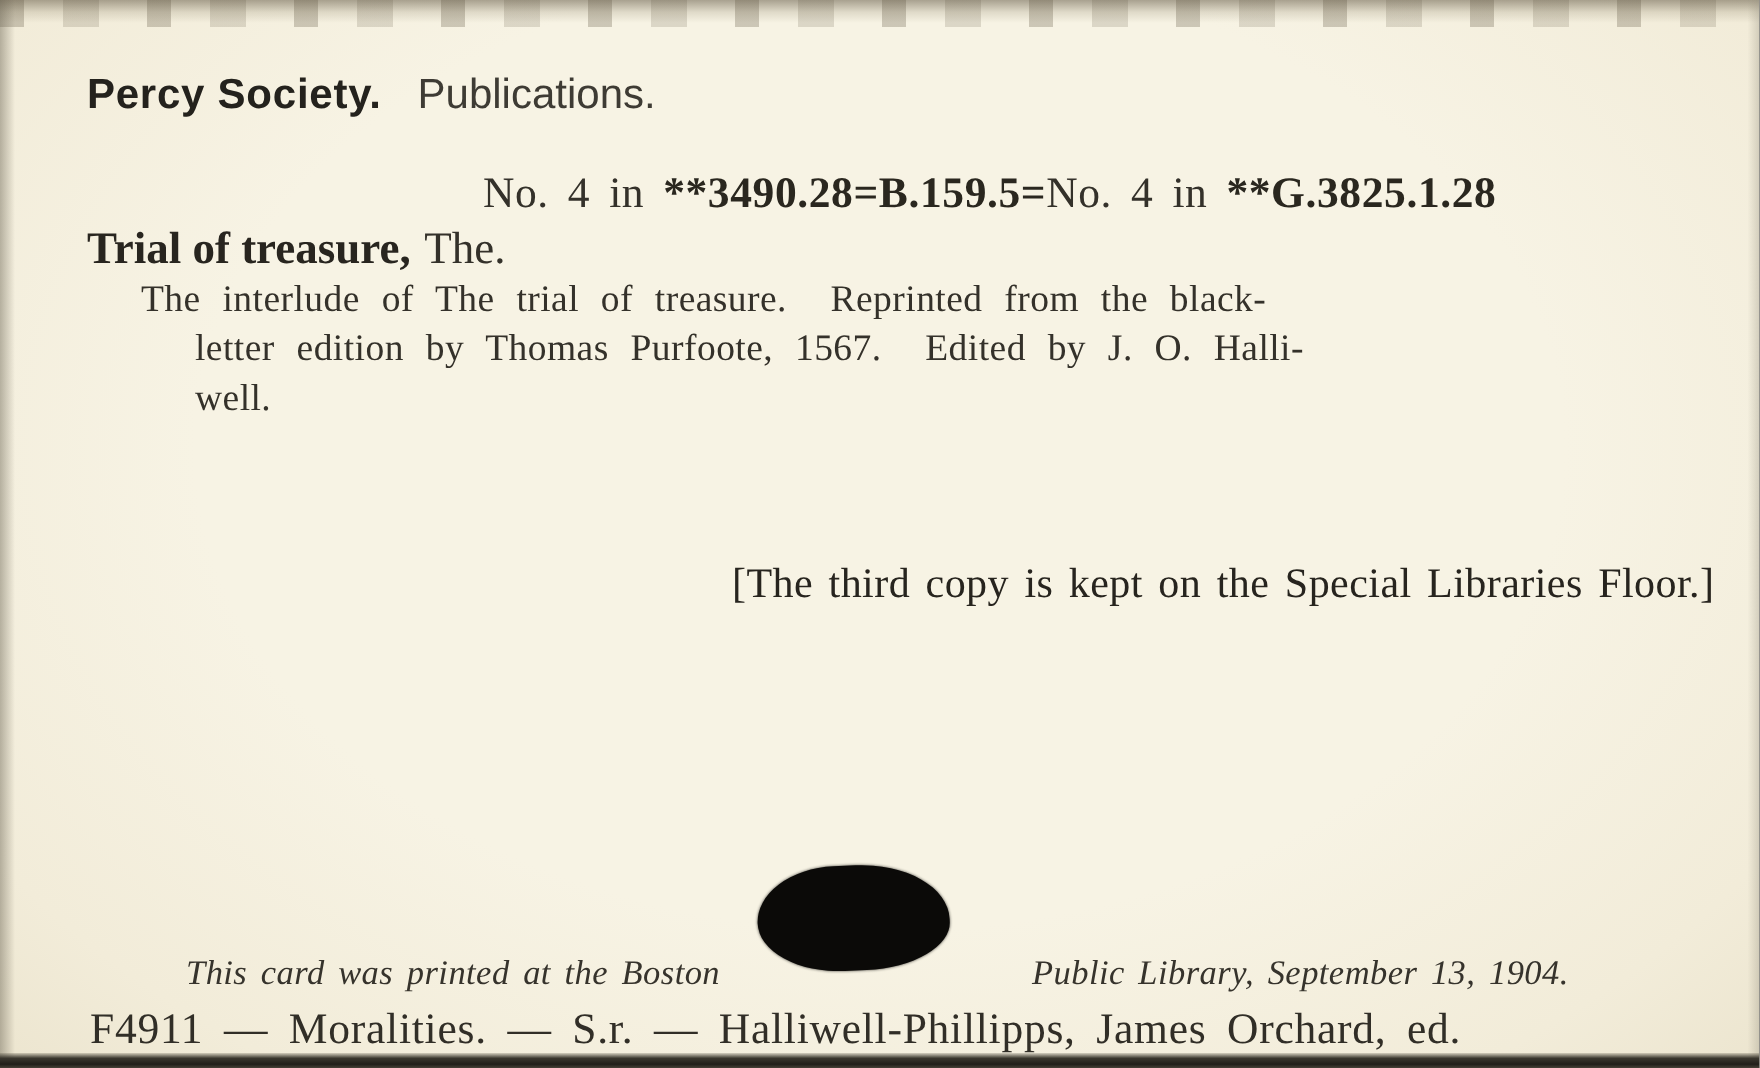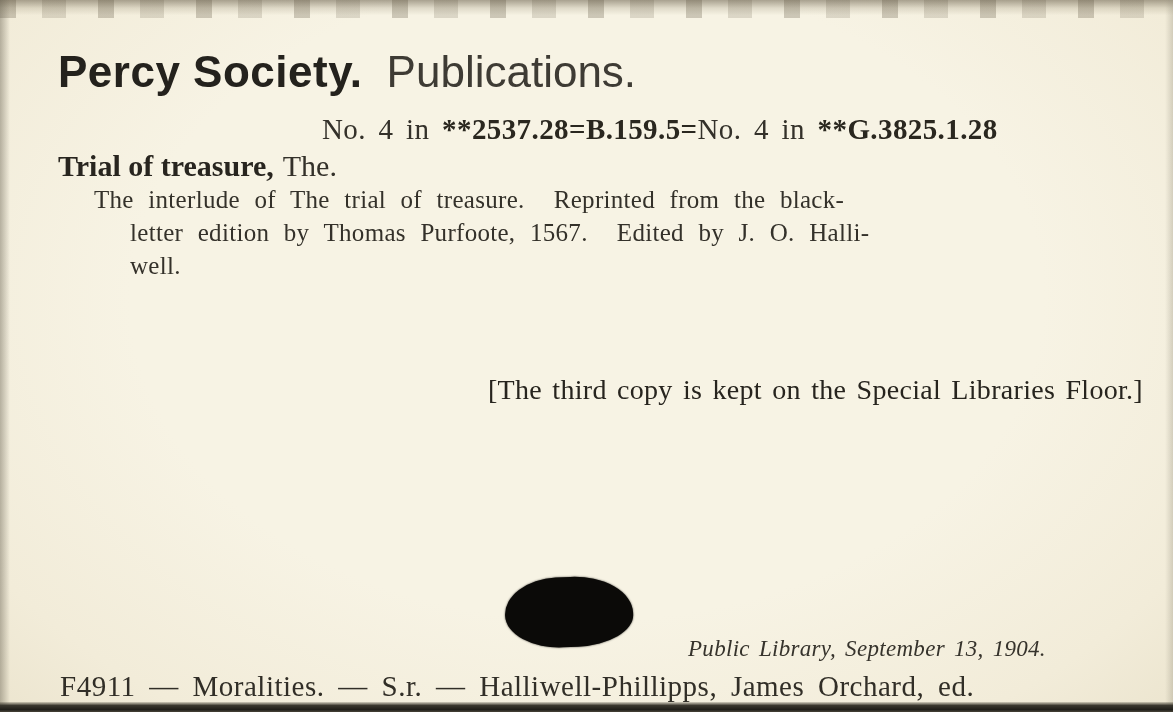--- a/index.html
+++ b/index.html
@@ -27,21 +27,21 @@
   .edge-right {
     position:absolute; top:0; bottom:0; right:0; width:8px; pointer-events:none;
     background: linear-gradient(270deg, rgba(150,145,128,0.35), rgba(150,145,128,0));
   }
   .edge-bottom {
     position:absolute; left:0; right:0; bottom:0; height:10px; pointer-events:none;
     background: linear-gradient(180deg, rgba(90,85,70,0.2), #3a372e 35%, #211f1a 75%, #474338);
   }
 
   
-  .header { position:absolute; left:58px; top:48px; font-family:"Liberation Sans","DejaVu Sans",sans-serif; font-size:44px; line-height:1.1; white-space:pre; }
+  .header { position:absolute; left:58px; top:48px; font-family:"Liberation Sans","DejaVu Sans",sans-serif; font-size:28px; line-height:1.1; white-space:pre; }
   .header .soc { font-weight:700; color:#24221d; letter-spacing:0.5px; }
   .header .pub { font-weight:400; color:#3e3b34; margin-left:24px; }
 
   
   .callline { position:absolute; left:322px; top:113px; font-size:29px; white-space:pre; word-spacing:5px; letter-spacing:0.4px; }
   .callline .shelf { font-weight:700; color:#2a271f; }
 
   
   .titleline { position:absolute; left:58px; top:149px; font-size:30px; white-space:pre;text-align:center; }
   .titleline .tmain { font-weight:700; color:#28251f; }
@@ -76,30 +76,31 @@
 <body>
 
 <div class="scan">
 
   <div class="edge-top"></div>
   <div class="edge-left"></div>
   <div class="edge-right"></div>
 
   <div class="header"><span class="soc">Percy Society.</span><span class="pub">Publications.</span></div>
 
-  <div class="callline"><span>No. 4 in </span><span class="shelf">**2537.28</span><span class="shelf">=</span><span class="shelf">B.159.5</span><span class="shelf">=</span><span>No. 4 in </span><span class="shelf">**G.3825.1.28</span></div>
+  <div class="callline"><span>No. 4 in </span><span class="shelf">**3490.28</span><span class="shelf">=</span><span class="shelf">B.159.5</span><span class="shelf">=</span><span>No. 4 in </span><span class="shelf">**G.3825.1.28</span></div>
 
   <div class="titleline"><span class="tmain">Trial of treasure,</span><span class="tart">The.</span></div>
 
   <div class="bline b0">The interlude of The trial of treasure.  Reprinted from the black-</div>
   <div class="bline b1">letter edition by Thomas Purfoote, 1567.  Edited by J. O. Halli-</div>
   <div class="bline b2">well.</div>
 
   <div class="note">[The third copy is kept on the Special Libraries Floor.]</div>
 
   <div class="blot"></div>
 
+  <div class="foot foot-left">This card was printed at the Boston</div>
   <div class="foot foot-right">Public Library, September 13, 1904.</div>
 
   <div class="tracking">F4911 — Moralities. — S.r. — Halliwell-Phillipps, James Orchard, ed.</div>
 
   <div class="edge-bottom"></div>
 </div>
 
 </body></html>

